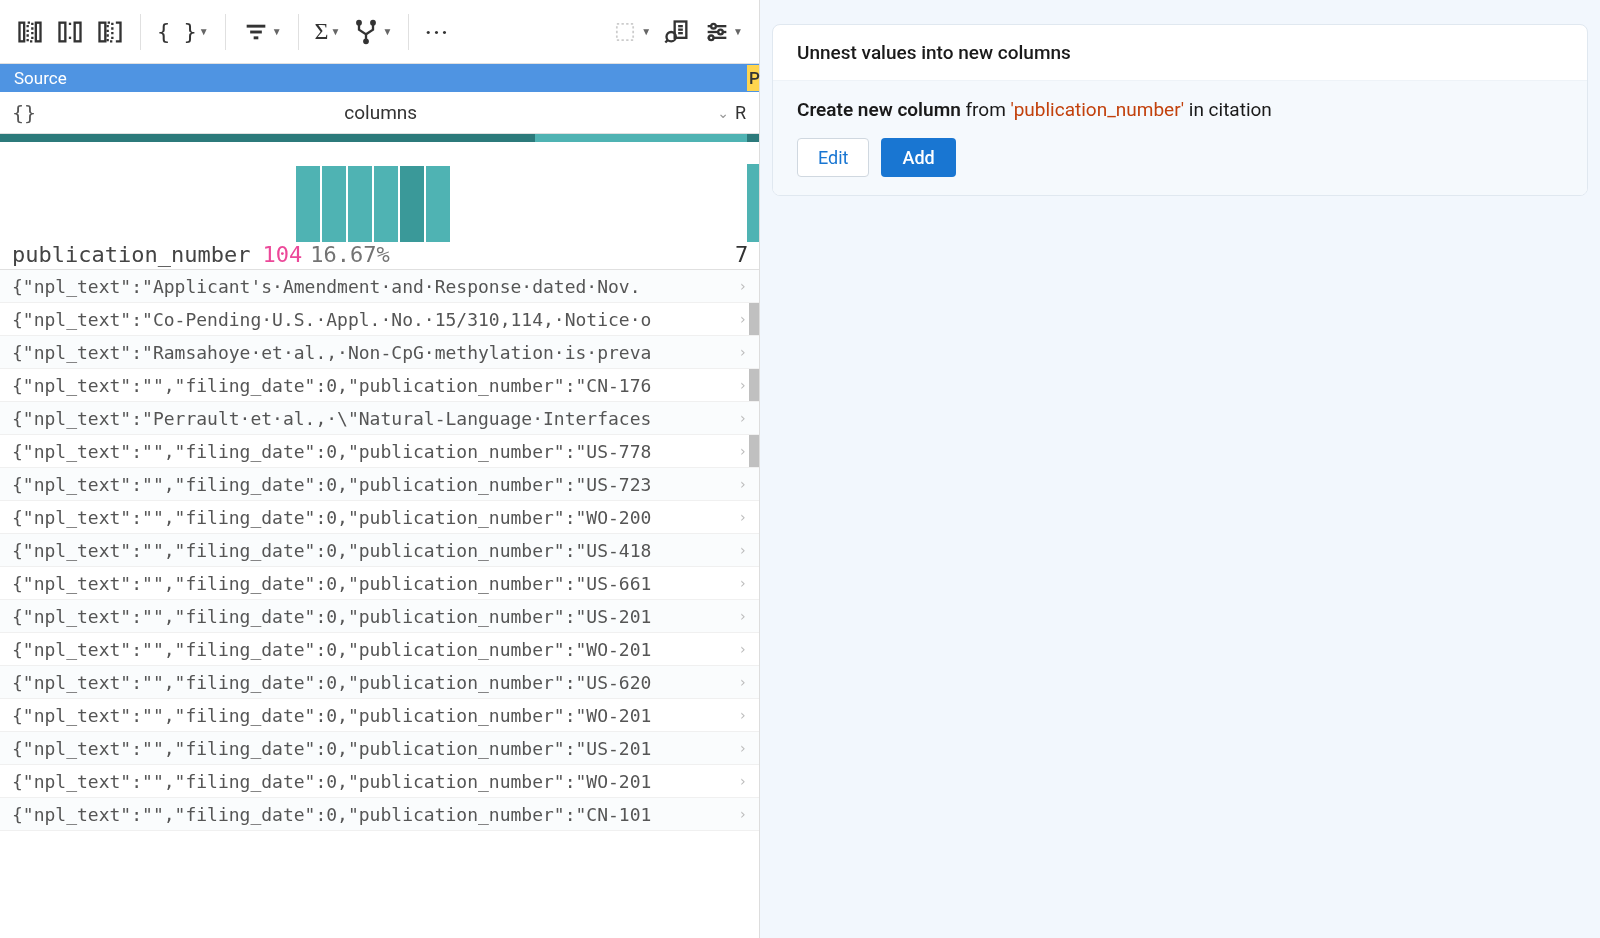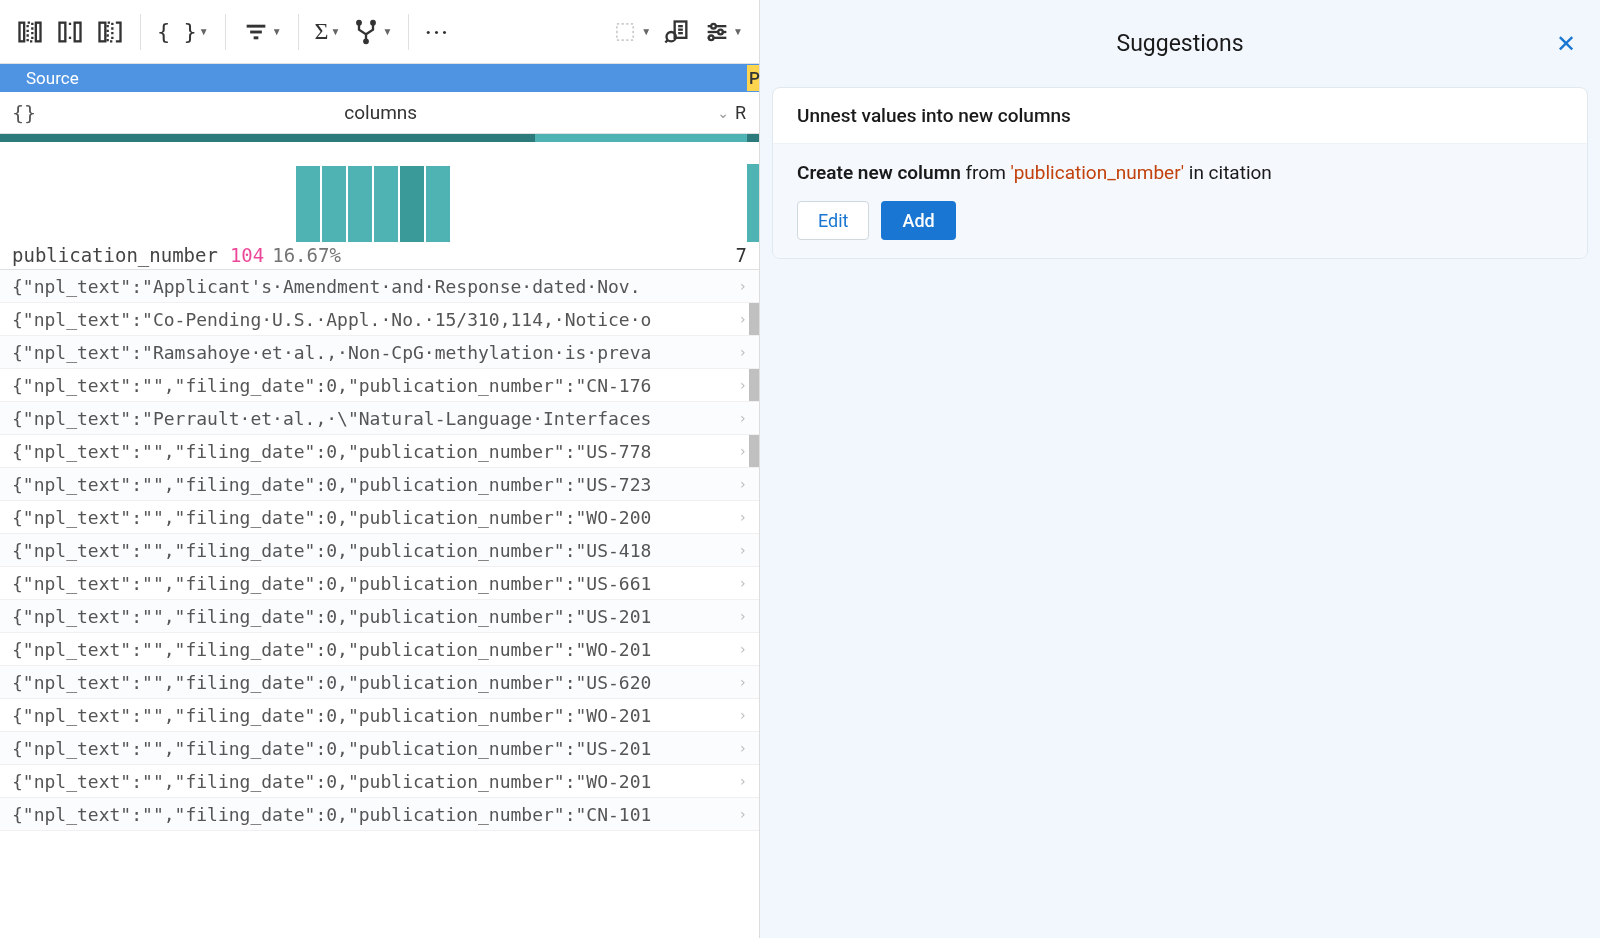--- a/index.html
+++ b/index.html
@@ -63,21 +63,21 @@
     }
     .column-header-row {
       display: flex;
       background: #4F94E2;
       color: white;
       font-size: 17px;
       height: 28px;
       align-items: center;
     }
     .column-header-row .source-label {
-      padding: 3px 26px;
+      padding: 3px 14px;
       flex: 1;
     }
     .column-header-row .p-label {
       width: 12px;
       background: #FFD54F;
       color: #333;
       padding: 3px 2px;
       font-weight: 500;
     }
     .column-title-row {
@@ -153,21 +153,21 @@
       width: 12px;
       height: 78px;
       background: #4FB3B3;
       margin-left: auto;
     }
     .stats-row {
       display: flex;
       align-items: center;
       padding: 2px 12px 4px;
       font-family: 'SF Mono', Monaco, monospace;
-      font-size: 19px;
+      font-size: 22px;
       border-bottom: 1px solid #e0e0e0;
       height: 28px;
     }
     .stats-label {
       color: #444;
     }
     .stats-count {
       margin-left: 12px;
       color: #ec4899;
     }
@@ -505,24 +505,20 @@
       </div>
     <div class="data-row">
         <span class="data-row-text">{"npl_text":"","filing_date":0,"publication_number":"CN-101</span>
         <span class="data-row-chevron">›</span>
       </div>
   </div>
 
 </div>
 
 <div class="right-panel">
-  <div class="suggestions-header">
-    <span class="suggestions-title">Suggestions</span>
-    <span class="close-btn">✕</span>
-  </div>
 
   <div class="suggestion-card">
     <div class="card-header">Unnest values into new columns</div>
     <div class="card-body">
       <div class="card-text">
         <span class="bold">Create new column</span><span> from </span><span class="highlight">'publication_number'</span><span> in citation</span>
       </div>
       <div class="card-actions">
         <div class="btn btn-outline">Edit</div>
         <div class="btn btn-primary">Add</div>

